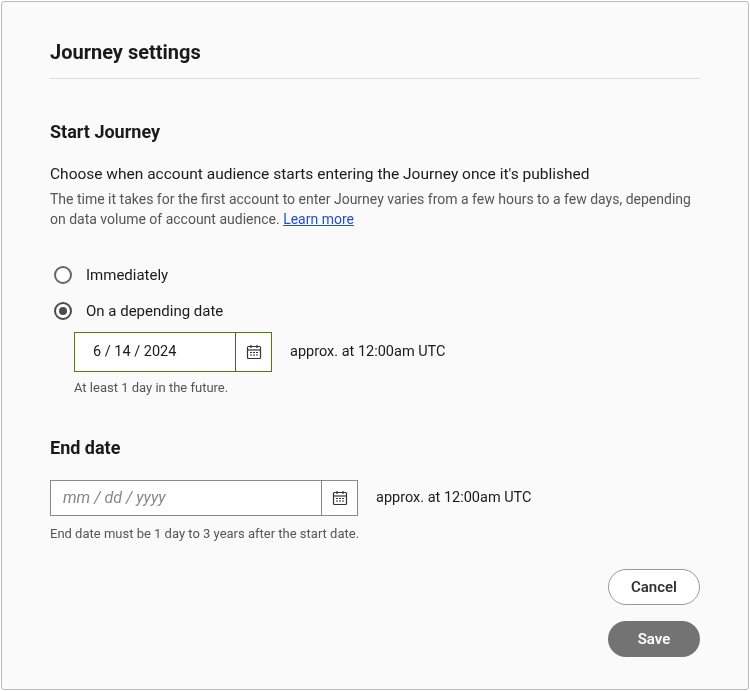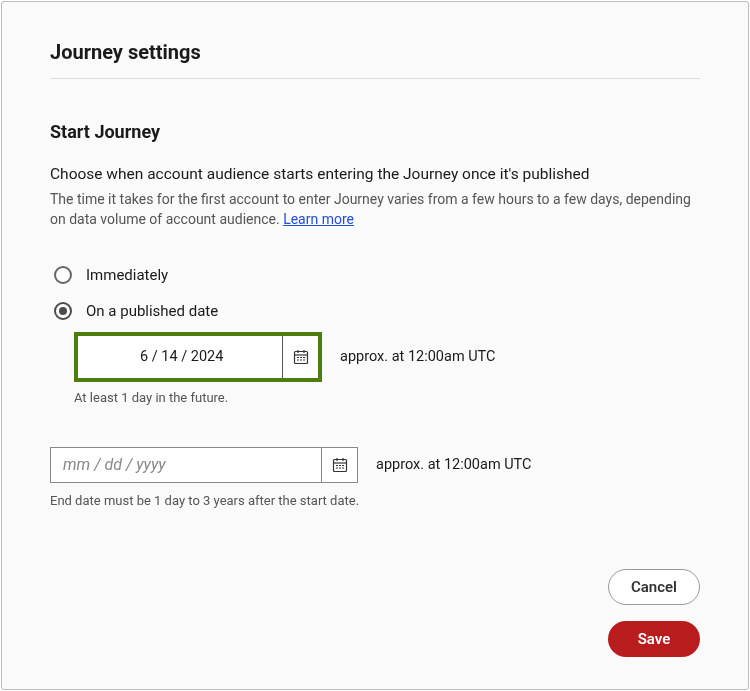--- a/index.html
+++ b/index.html
@@ -92,24 +92,23 @@
     }
     .date-row {
       display: flex;
       align-items: center;
       gap: 18px;
       margin-left: 24px;
       margin-top: -6px;
     }
     .date-input-wrap {
       display: flex;
-      border: 4px solid #4d7c0f;
-      background: #fff;
-      height: 50px;
-      padding-left: 44px;
+      border: 1px solid #4d7c0f;
+      background: #fff;
+      height: 40px;
     }
     .date-input {
       border: none;
       outline: none;
       padding: 0 18px;
       font-size: 14.5px;
       color: #1a1a1a;
       width: 160px;
       font-family: inherit;
       background: transparent;
@@ -195,21 +194,21 @@
       cursor: pointer;
       border: none;
       font-family: inherit;
     }
     .btn-cancel {
       background: #fff;
       border: 1.5px solid #999;
       color: #333;
     }
     .btn-save {
-      background: #b91c1c;
+      background: #737373;
       color: #fff;
     }
     .cal-icon {
       width: 18px;
       height: 18px;
     }
   </style>
 </head>
 <body>
 
@@ -225,21 +224,21 @@
     <span>The time it takes for the first account to enter Journey varies from a few hours to a few days, depending on data volume of account audience. </span><a class="link">Learn more</a>
   </p>
 
   <div class="radio-group">
     <div class="radio-row">
       <span class="radio"></span>
       <span class="radio-label">Immediately</span>
     </div>
     <div class="radio-row">
       <span class="radio selected"></span>
-      <span class="radio-label">On a published date</span>
+      <span class="radio-label">On a depending date</span>
     </div>
 
     <div class="date-row">
       <div class="date-input-wrap">
         <input class="date-input" value="6 / 14 / 2024" style="">
         <div class="date-btn">
           <svg class="cal-icon" viewBox="0 0 18 18" fill="none" stroke="#333" stroke-width="1.2">
             <rect x="2.5" y="3.5" width="13" height="12" rx="1"></rect>
             <line x1="2.5" y1="7" x2="15.5" y2="7"></line>
             <line x1="6" y1="2" x2="6" y2="5"></line>
@@ -252,20 +251,21 @@
             <line x1="11" y1="12" x2="13" y2="12"></line>
           </svg>
         </div>
       </div>
       <span class="approx">approx. at 12:00am UTC</span>
     </div>
     <div class="hint">At least 1 day in the future.</div>
   </div>
 
   <div class="end-section">
+    <h2 class="section-title">End date</h2>
 
     <div class="end-date-row">
       <div class="end-date-wrap">
         <input class="end-date-input" placeholder="mm / dd / yyyy" style="">
         <div class="end-date-btn">
           <svg class="cal-icon" viewBox="0 0 18 18" fill="none" stroke="#333" stroke-width="1.2">
             <rect x="2.5" y="3.5" width="13" height="12" rx="1"></rect>
             <line x1="2.5" y1="7" x2="15.5" y2="7"></line>
             <line x1="6" y1="2" x2="6" y2="5"></line>
             <line x1="12" y1="2" x2="12" y2="5"></line>

